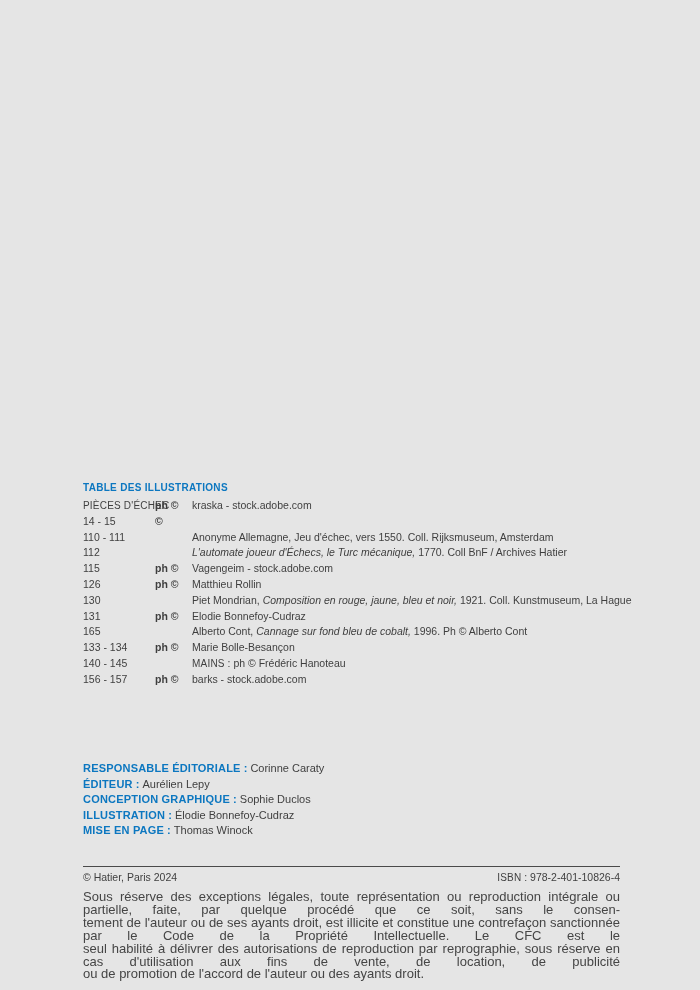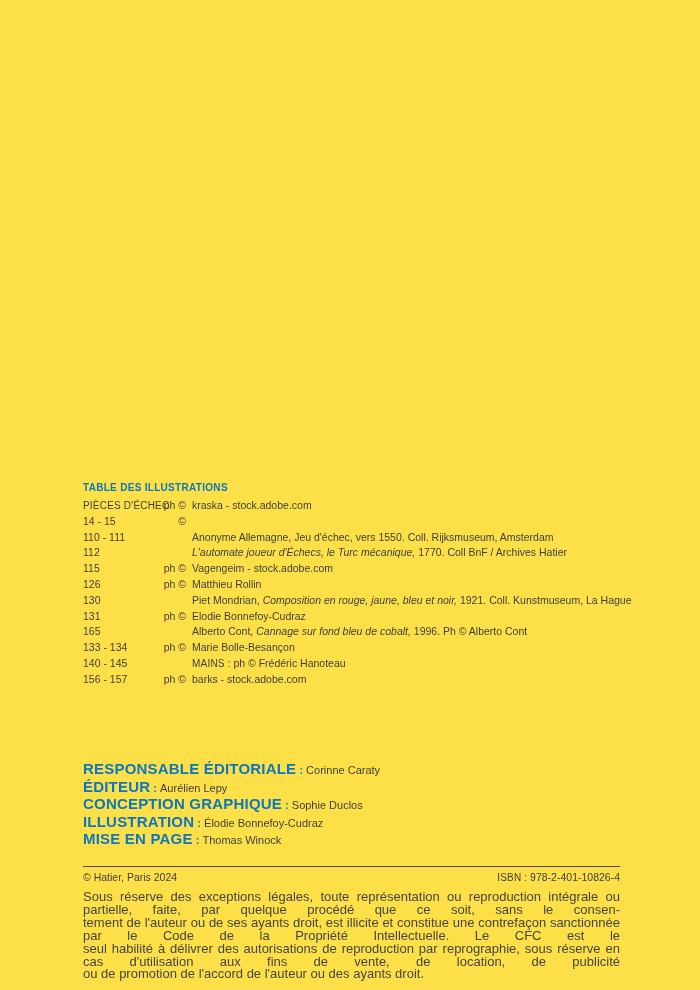--- a/index.html
+++ b/index.html
@@ -4,46 +4,46 @@
 <style>
   html,body{margin:0;padding:0;}
   body{
     width:700px;height:990px;
     background:#ffffff;
     font-family:"Liberation Sans","DejaVu Sans",sans-serif;
     color:#3f3f3f;
     position:relative;
     overflow:hidden;
   }
-  .page{position:absolute;inset:0;background:#fde047;}
+  .page{position:absolute;inset:0;background:#e5e5e5;}
 
   
   .toc-heading{
     position:absolute;left:83px;top:482px;
     font-size:10px;font-weight:bold;letter-spacing:.3px;
     color:var(--accent);
   }
   .toc{
     position:absolute;left:83px;top:498px;width:545px;
     font-size:10.5px;line-height:15.8px;
   }
   .toc-row{display:grid;grid-template-columns:72px 31px 1fr;align-items:baseline;}
   .toc-page{white-space:nowrap;}
-  .toc-credit{text-align:right;white-space:nowrap;}
+  .toc-credit{white-space:nowrap;font-weight:bold;}
   .toc-text{padding-left:6px;white-space:nowrap;}
   .seg-italic{font-style:italic;}
   .seg-smallcaps,.sc{font-size:10px;letter-spacing:.2px;}
 
   
   .credits{
     position:absolute;left:83px;top:761px;width:537px;
     font-size:11px;line-height:15.6px;
   }
   .credit-label{
-    color:var(--accent);font-weight:bold;font-size:15px;letter-spacing:.2px;
+    color:var(--accent);font-weight:bold;font-size:11px;letter-spacing:.2px;
   }
   .credit-colon{color:var(--accent);font-weight:bold;}
   .credit-name{color:#3f3f3f;}
 
   
   .footer-rule{
     position:absolute;left:83px;top:866px;width:537px;height:0;
     border-top:1px solid #4a4a4a;
   }
   .footer-line{

